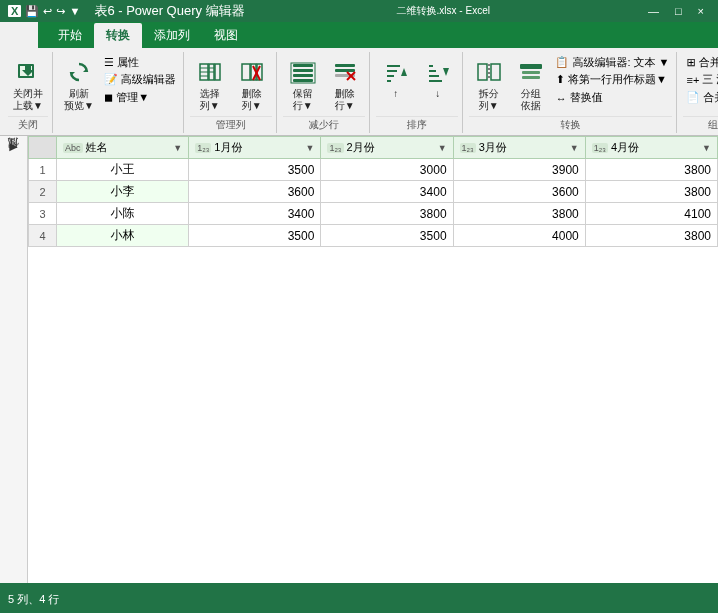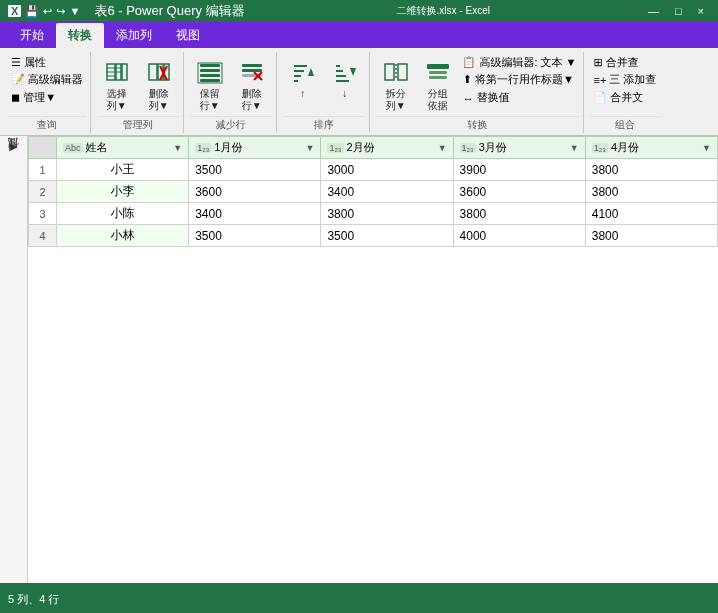--- a/index.html
+++ b/index.html
@@ -16,25 +16,26 @@
       padding: 0 8px;
     }
     .title-bar-left { display: flex; align-items: center; gap: 4px; }
     .title-bar-center { font-size: 10px; }
     .title-bar-right { display: flex; gap: 4px; font-size: 11px; }
     .title-btn { color: white; cursor: pointer; padding: 0 6px; }
     .qat-icon { color: white; font-size: 11px; cursor: pointer; }
 
     
     .ribbon-tabs {
-      background: #6d28d9;
+      background: #15803d;
       display: flex;
       align-items: flex-end;
       padding: 0 8px;
       height: 26px;
+      margin-left: 38px;
     }
     .ribbon-tab {
       padding: 4px 12px;
       font-size: 12px;
       cursor: pointer;
       color: white;
       border-radius: 2px 2px 0 0;
     }
     .ribbon-tab.active {
       background: #f0f0f0;
@@ -157,20 +158,21 @@
     .col-dropdown {
       cursor: pointer;
       color: #555;
       font-size: 9px;
       margin-left: auto;
     }
     tbody td {
       border: 1px solid #d0d0d0;
       padding: 2px 6px;
       font-size: 12px;
+      text-align: right;
     }
     tbody td.name-cell {
       text-align: center;
       background: #f0fff0;
     }
     tbody td.row-num {
       background: #f0f0f0;
       text-align: center;
       color: #555;
       font-size: 11px;
@@ -231,39 +233,64 @@
 
 <div class="ribbon-tabs">
   <div class="ribbon-tab">开始</div>
   <div class="ribbon-tab active">转换</div>
   <div class="ribbon-tab">添加列</div>
   <div class="ribbon-tab">视图</div>
 </div>
 
 <div class="ribbon">
 
-
   <div class="group-wrapper">
     <div class="group-top">
+      <div class="ribbon-btn-large">
+        <div class="ribbon-btn-icon">
+          <svg width="28" height="28" viewBox="0 0 28 28">
+            <rect x="4" y="6" width="16" height="14" fill="#217346" rx="1"></rect>
+            <rect x="6" y="8" width="12" height="10" fill="#e8f5e9"></rect>
+            <polygon points="14,18 20,12 17,12 17,8 11,8 11,12 8,12" fill="#217346"></polygon>
+          </svg>
+        </div>
+        <div class="ribbon-btn-label">关闭并<br>上载▼</div>
+      </div>
+    </div>
+    <div class="group-bottom">关闭</div>
+  </div>
+
+  <div class="group-wrapper">
+    <div class="group-top">
+      <div class="ribbon-btn-large">
+        <div class="ribbon-btn-icon">
+          <svg width="28" height="28" viewBox="0 0 28 28">
+            <path d="M14 6 A8 8 0 0 1 22 14" stroke="#217346" stroke-width="2.5" fill="none"></path>
+            <path d="M14 22 A8 8 0 0 1 6 14" stroke="#217346" stroke-width="2.5" fill="none"></path>
+            <polygon points="22,10 22,14 18,14" fill="#217346"></polygon>
+            <polygon points="6,18 6,14 10,14" fill="#217346"></polygon>
+          </svg>
+        </div>
+        <div class="ribbon-btn-label">刷新<br>预览▼</div>
+      </div>
       <div class="ribbon-small-col">
         <div class="ribbon-btn-small">
           <span>☰</span>
           <span>属性</span>
         </div>
         <div class="ribbon-btn-small">
           <span>📝</span>
           <span>高级编辑器</span>
         </div>
         <div class="ribbon-btn-small">
           <span>◼</span>
           <span>管理▼</span>
         </div>
       </div>
     </div>
-    <div class="group-bottom">查询</div>
   </div>
 
   <div class="group-wrapper">
     <div class="group-top">
       <div class="ribbon-btn-large">
         <div class="ribbon-btn-icon">
           <svg width="28" height="28" viewBox="0 0 28 28">
             <rect x="4" y="6" width="8" height="16" fill="none" stroke="#217346" stroke-width="1.5"></rect>
             <rect x="13" y="6" width="5" height="16" fill="none" stroke="#217346" stroke-width="1.5"></rect>
             <rect x="19" y="6" width="5" height="16" fill="none" stroke="#217346" stroke-width="1.5"></rect>

